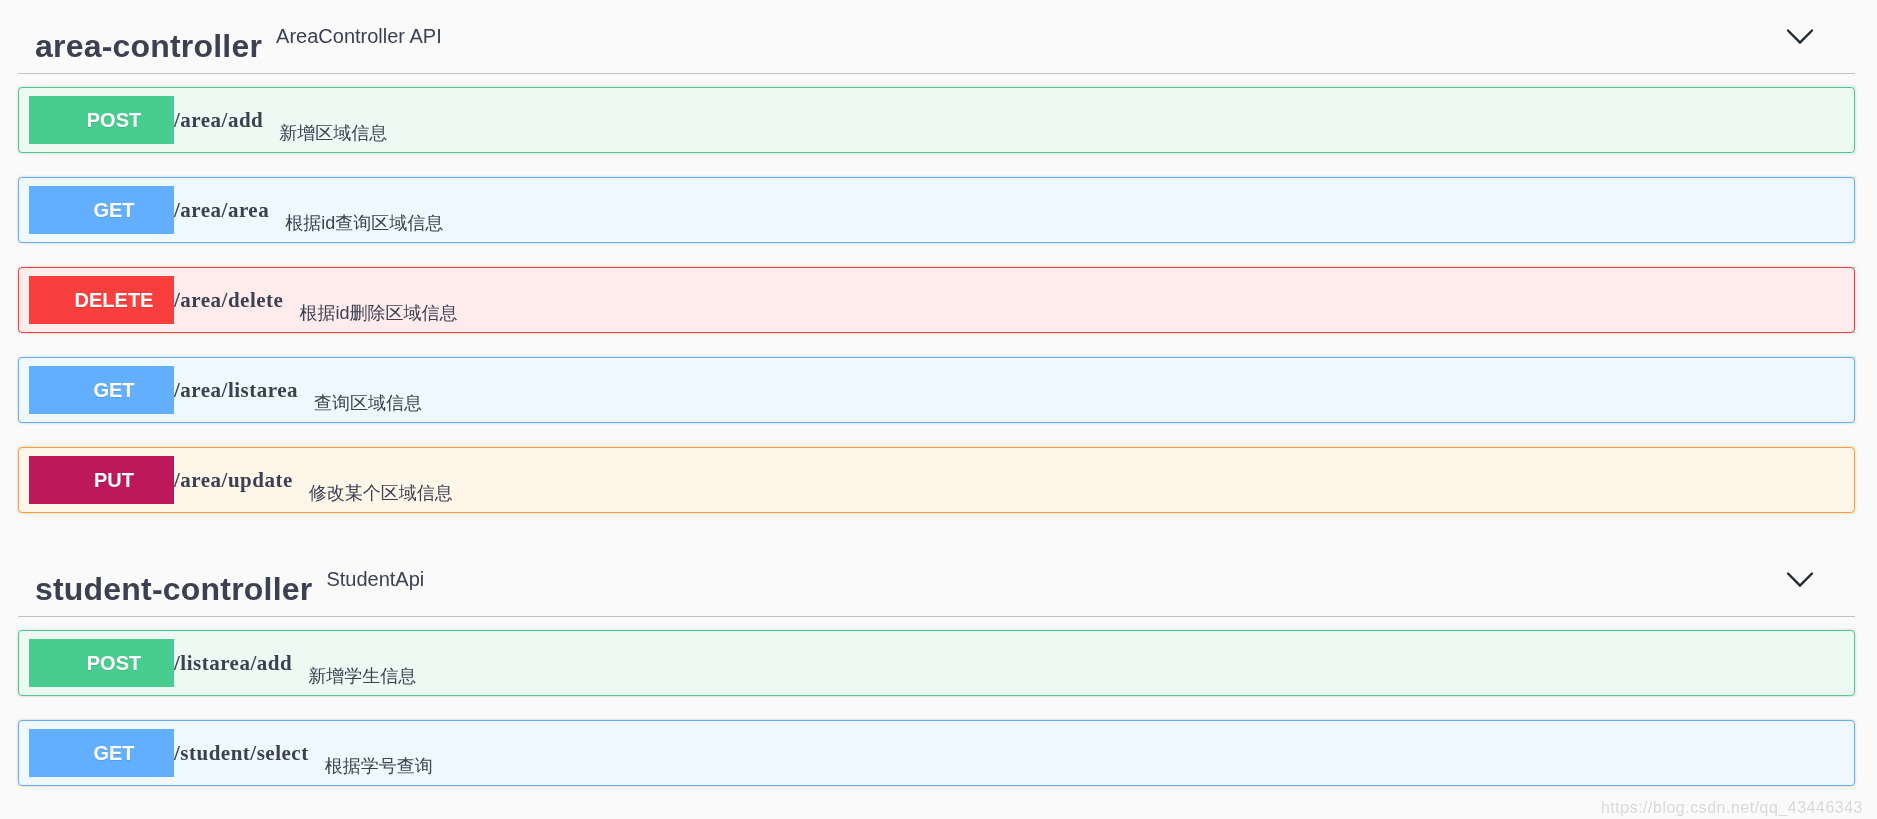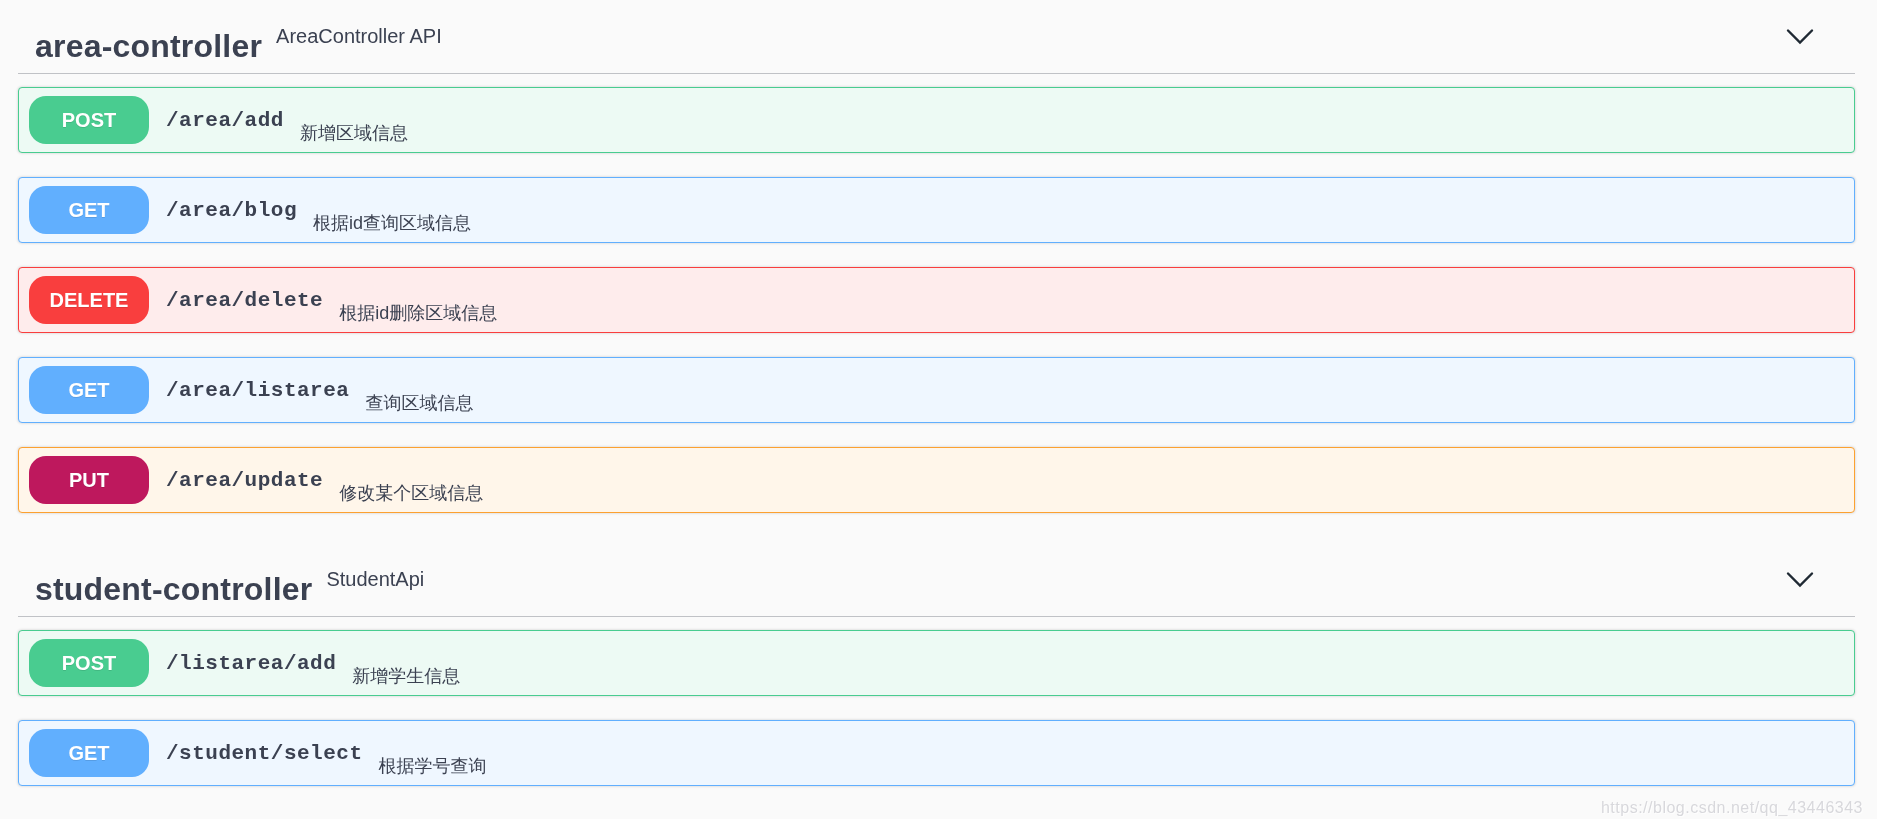--- a/index.html
+++ b/index.html
@@ -37,29 +37,29 @@
     height: 66px; box-sizing: border-box;
     border: 1px solid; border-radius: 4px;
     box-shadow: 0 0 3px rgba(0,0,0,.19);
     padding: 0 10px;
     margin-top: 24px;
     cursor: pointer;
   }
   .opblock.first { margin-top: 13px; }
   .badge {
     width: 120px; height: 48px; flex: none;
-    border-radius: 17px;
+    border-radius: 0;
     display: flex; align-items: center; justify-content: center;
     color: #fff; font-weight: bold; font-size: 20px;
     text-shadow: 0 1px 0 rgba(0,0,0,.1);
     font-family: "Liberation Sans", sans-serif;
+    padding-left: 25px;
   }
   .path {
-    margin-left: 17px;
-    font-family: Liberation Mono, monospace;
+    font-family: Liberation Serif, serif;
     font-weight: bold; font-size: 21px; color: #3b4151;
     letter-spacing: .5px; white-space: nowrap;
   }
   .summary { margin-left: 16px; font-size: 18px; color: #3b4151; white-space: nowrap; margin-top: 25px; }
 
   
   .m-post   { background: #edfaf4; border-color: #49cc90; }
   .m-post   .badge { background: #49cc90; }
   .m-get    { background: #eff7ff; border-color: #61affe; }
   .m-get    .badge { background: #61affe; }
@@ -91,21 +91,21 @@
     </div>
 
     <div class="opblock m-post first">
       <span class="badge">POST</span>
       <span class="path">/area/add</span>
       <span class="summary">新增区域信息</span>
     </div>
 
     <div class="opblock m-get">
       <span class="badge">GET</span>
-      <span class="path">/area/blog</span>
+      <span class="path">/area/area</span>
       <span class="summary">根据id查询区域信息</span>
     </div>
 
     <div class="opblock m-delete">
       <span class="badge">DELETE</span>
       <span class="path">/area/delete</span>
       <span class="summary">根据id删除区域信息</span>
     </div>
 
     <div class="opblock m-get">

